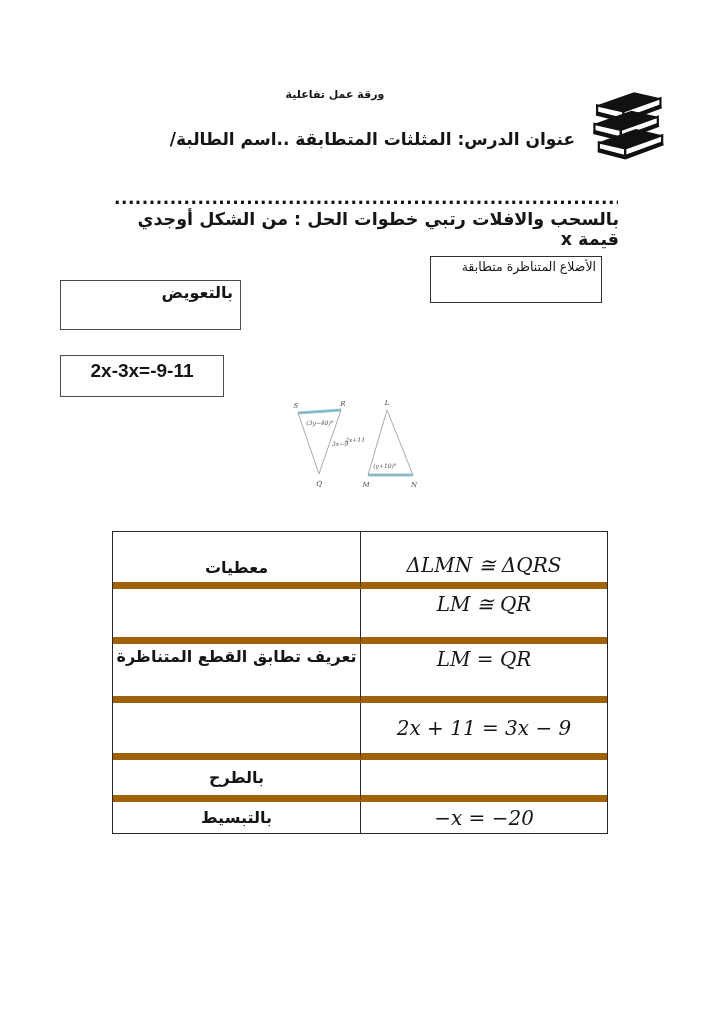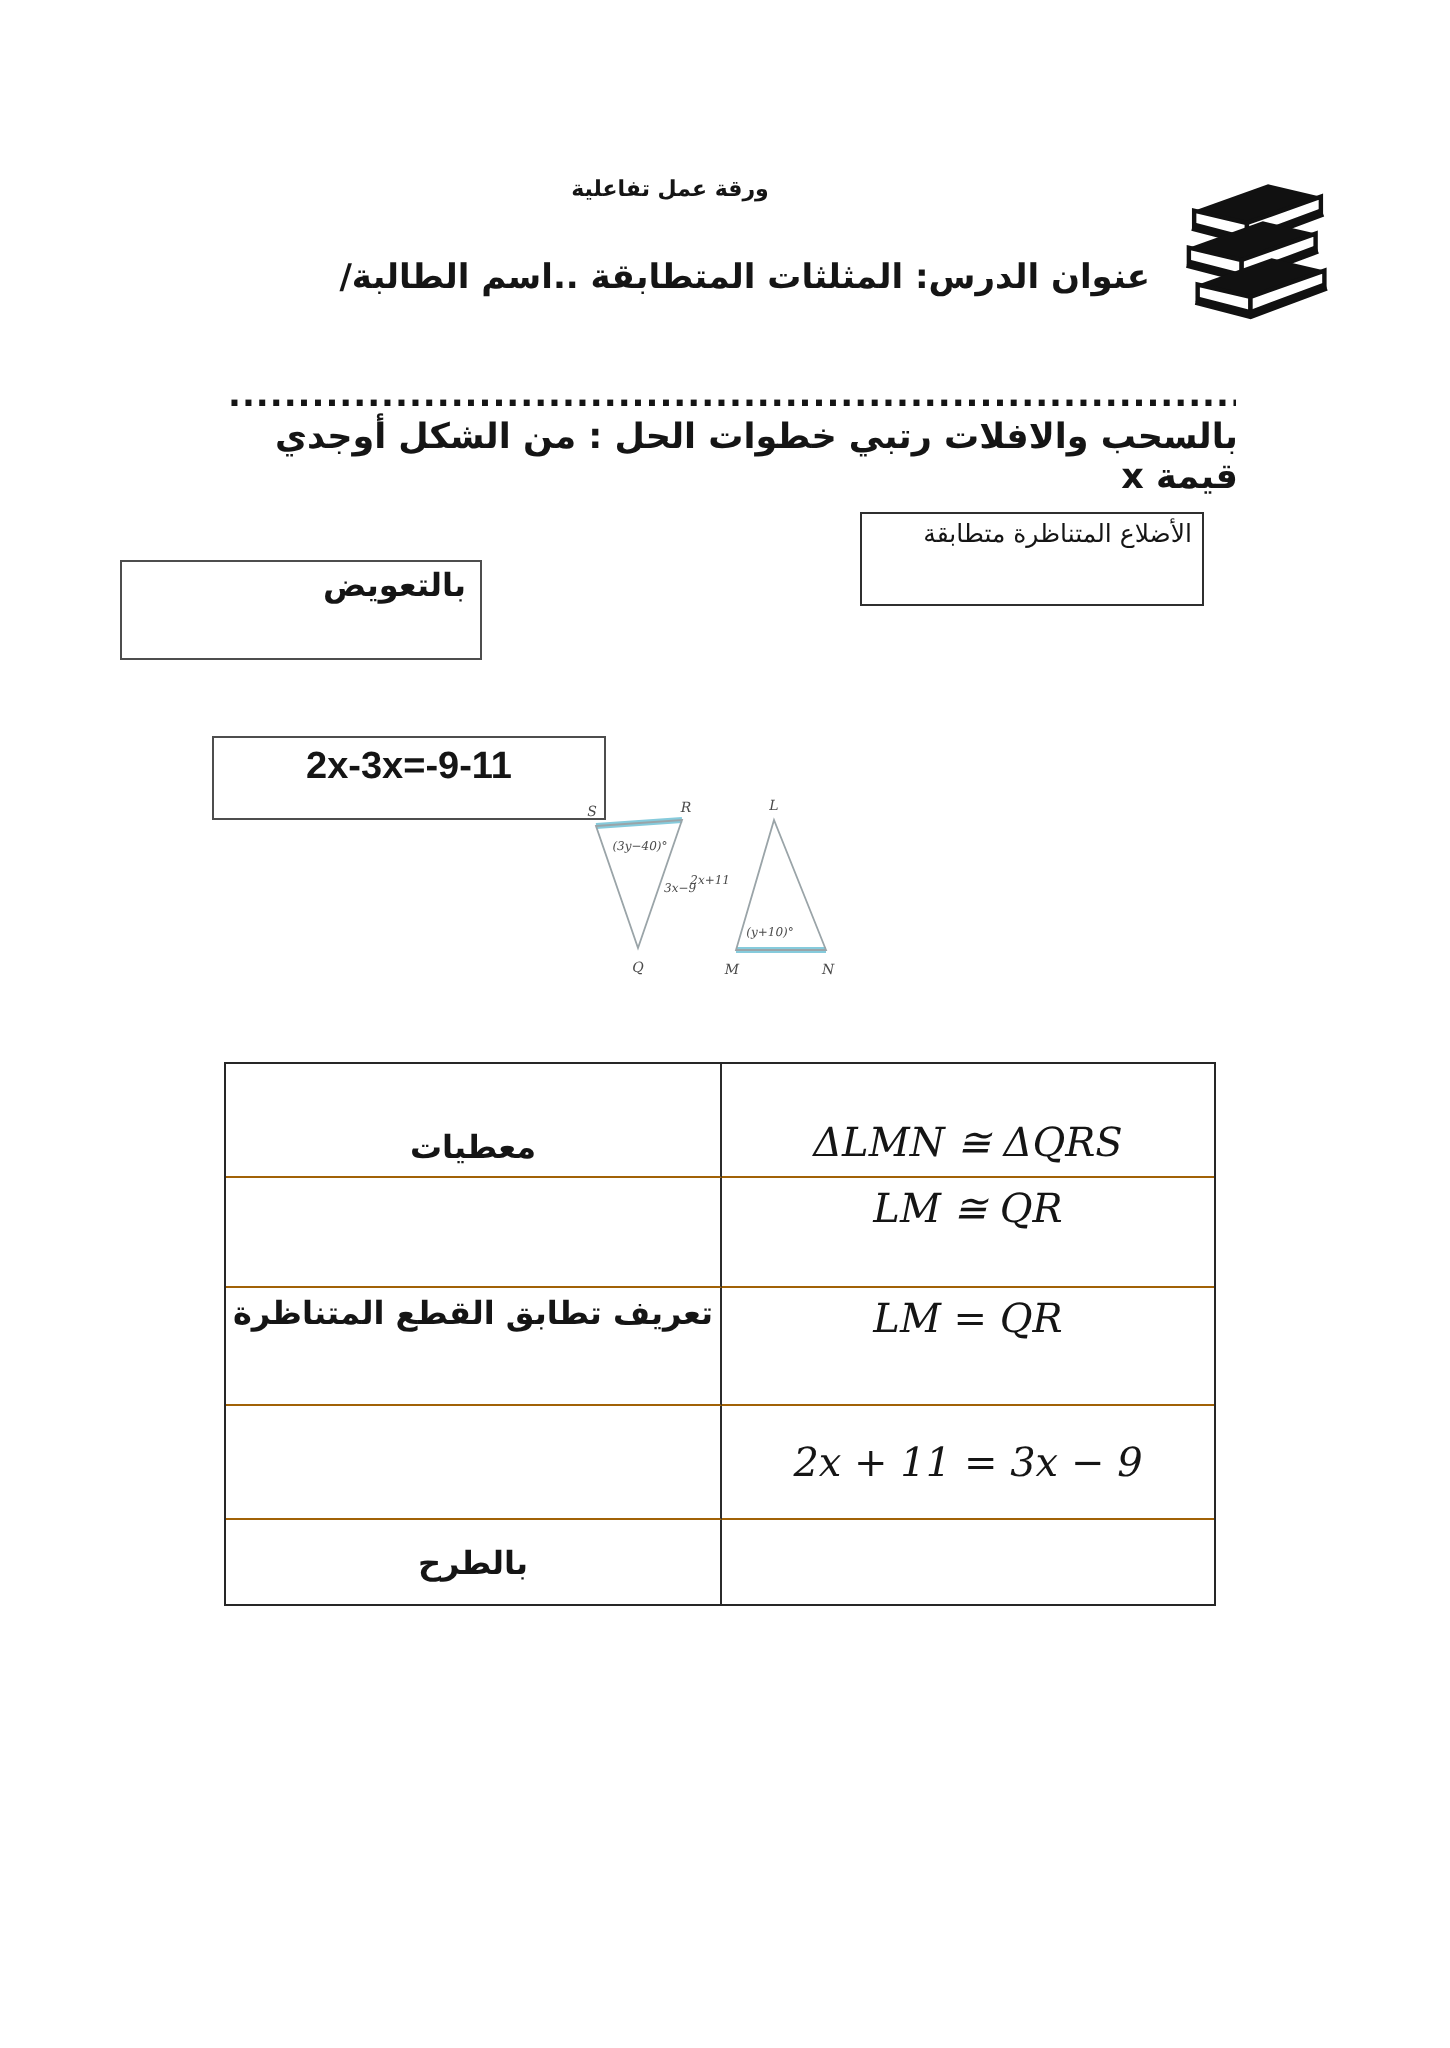--- a/index.html
+++ b/index.html
@@ -20,35 +20,35 @@
                text-align:right;font-size:17.5px;font-weight:700;}
 
   
   .dragbox{position:absolute;background:#fff;border:1px solid #4d4d4d;direction:rtl;
            box-sizing:border-box;}
   .dragbox .lbl{display:block;padding:2px 7px;text-align:right;}
   .box-corresponding{left:430px;top:256px;width:172px;height:47px;border-color:#2f2f2f;border-width:1.5px;}
   .box-corresponding .lbl{font-size:12.5px;padding:2px 5px;}
   .box-substitution{left:60px;top:280px;width:181px;height:50px;}
   .box-substitution .lbl{font-size:16px;font-weight:700;}
-  .box-equation{left:60px;top:368px;width:197px;height:42px;margin-left:46px;}
+  .box-equation{left:60px;top:355px;width:164px;height:42px;}
   .box-equation .lbl{direction:ltr;text-align:center;font-size:19px;font-weight:700;
                      font-family:"Liberation Sans","DejaVu Sans",sans-serif;padding-top:4px;}
   .box-division{left:432px;top:352px;width:180px;height:55px;}
   .box-division .lbl{font-size:14.5px;font-weight:700;padding:4px 7px;}
 
   
   .figure{position:absolute;left:277px;top:397px;width:168px;height:96px;}
   .figure text{font-family:"DejaVu Serif",serif;font-style:italic;fill:#4a4a4a;}
 
   
   .sheet-table{position:absolute;left:112px;top:531px;width:494px;border:1.5px solid #262626;
                box-sizing:content-box;background:#fff;}
   .trow{display:grid;grid-template-columns:248px 246px;}
-  .tcell{box-sizing:border-box;border-bottom:1px solid #a16207;display:flex;
+  .tcell{box-sizing:border-box;border-bottom:7px solid #a16207;display:flex;
          justify-content:center;overflow:hidden;}
   .trow:last-child .tcell{border-bottom:none;}
   .tcell.left{border-right:1.2px solid #2b2b2b;direction:rtl;font-size:16px;font-weight:700;}
   .tcell.right{font-family:"DejaVu Serif",serif;font-style:italic;font-size:20px;direction:ltr;}
   .v-bottom{align-items:flex-end;padding-bottom:5px;}
   .v-top{align-items:flex-start;padding-top:3px;}
   .v-mid{align-items:center;}
   .r1{height:57px;} .r2{height:55px;} .r3{height:59px;} .r4{height:57px;}
   .r5{height:42px;} .r6{height:31px;} .r7{height:29px;}
   .math-lg{font-size:21px;}
@@ -130,15 +130,19 @@
       <div class="tcell right v-top">LM = QR</div>
     </div>
     <div class="trow r4">
       <div class="tcell left"></div>
       <div class="tcell right v-mid">2x + 11 = 3x − 9</div>
     </div>
     <div class="trow r5">
       <div class="tcell left v-mid">بالطرح</div>
       <div class="tcell right"></div>
     </div>
+    <div class="trow r6">
+      <div class="tcell left v-mid">بالتبسيط</div>
+      <div class="tcell right v-mid math-md">−x = −20</div>
+    </div>
   </div>
 
 </div>
 
 </body></html>

